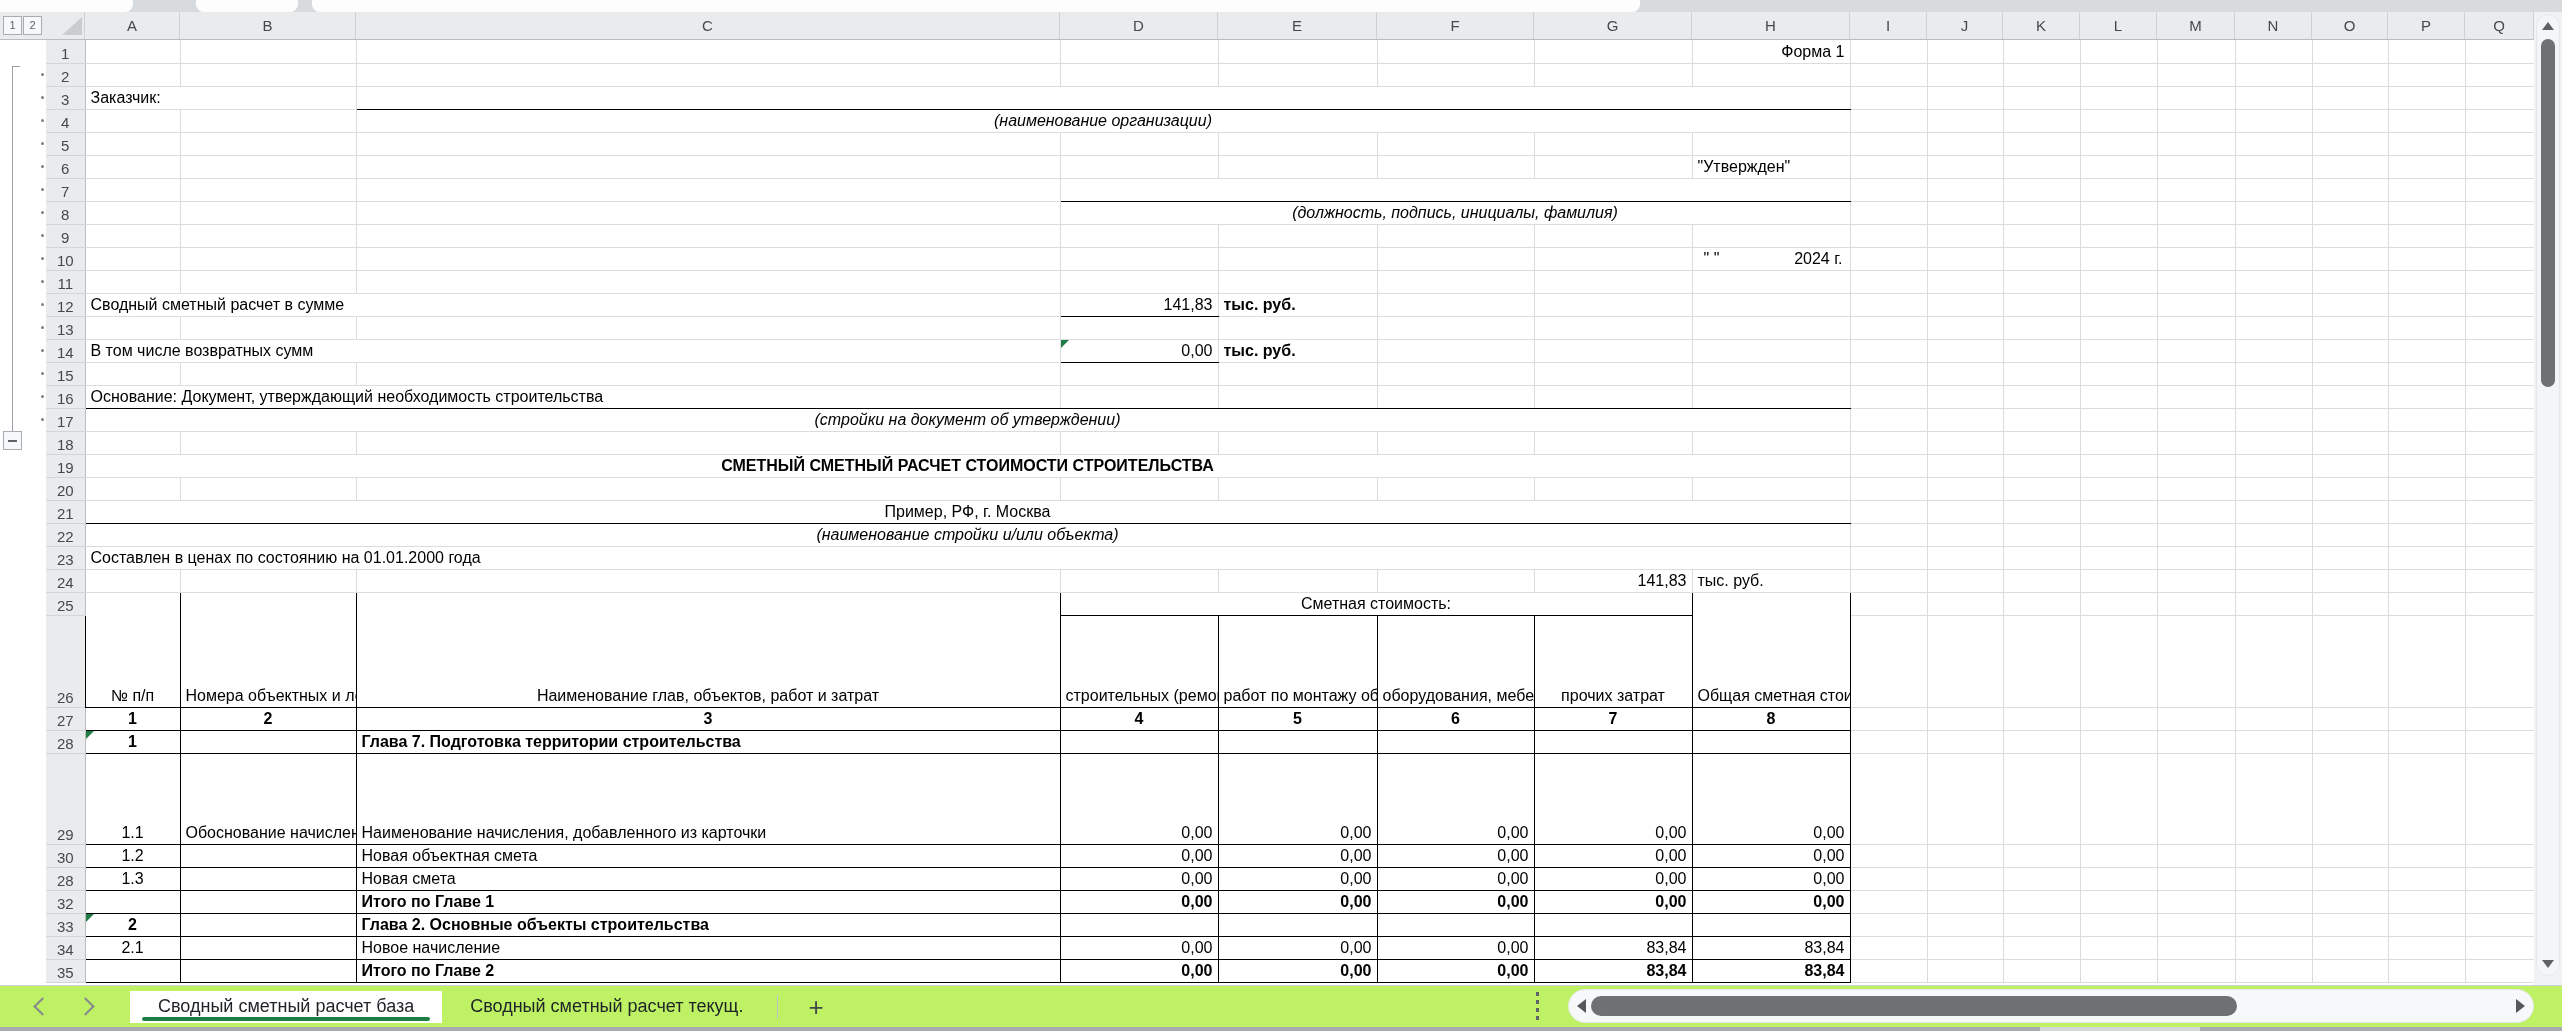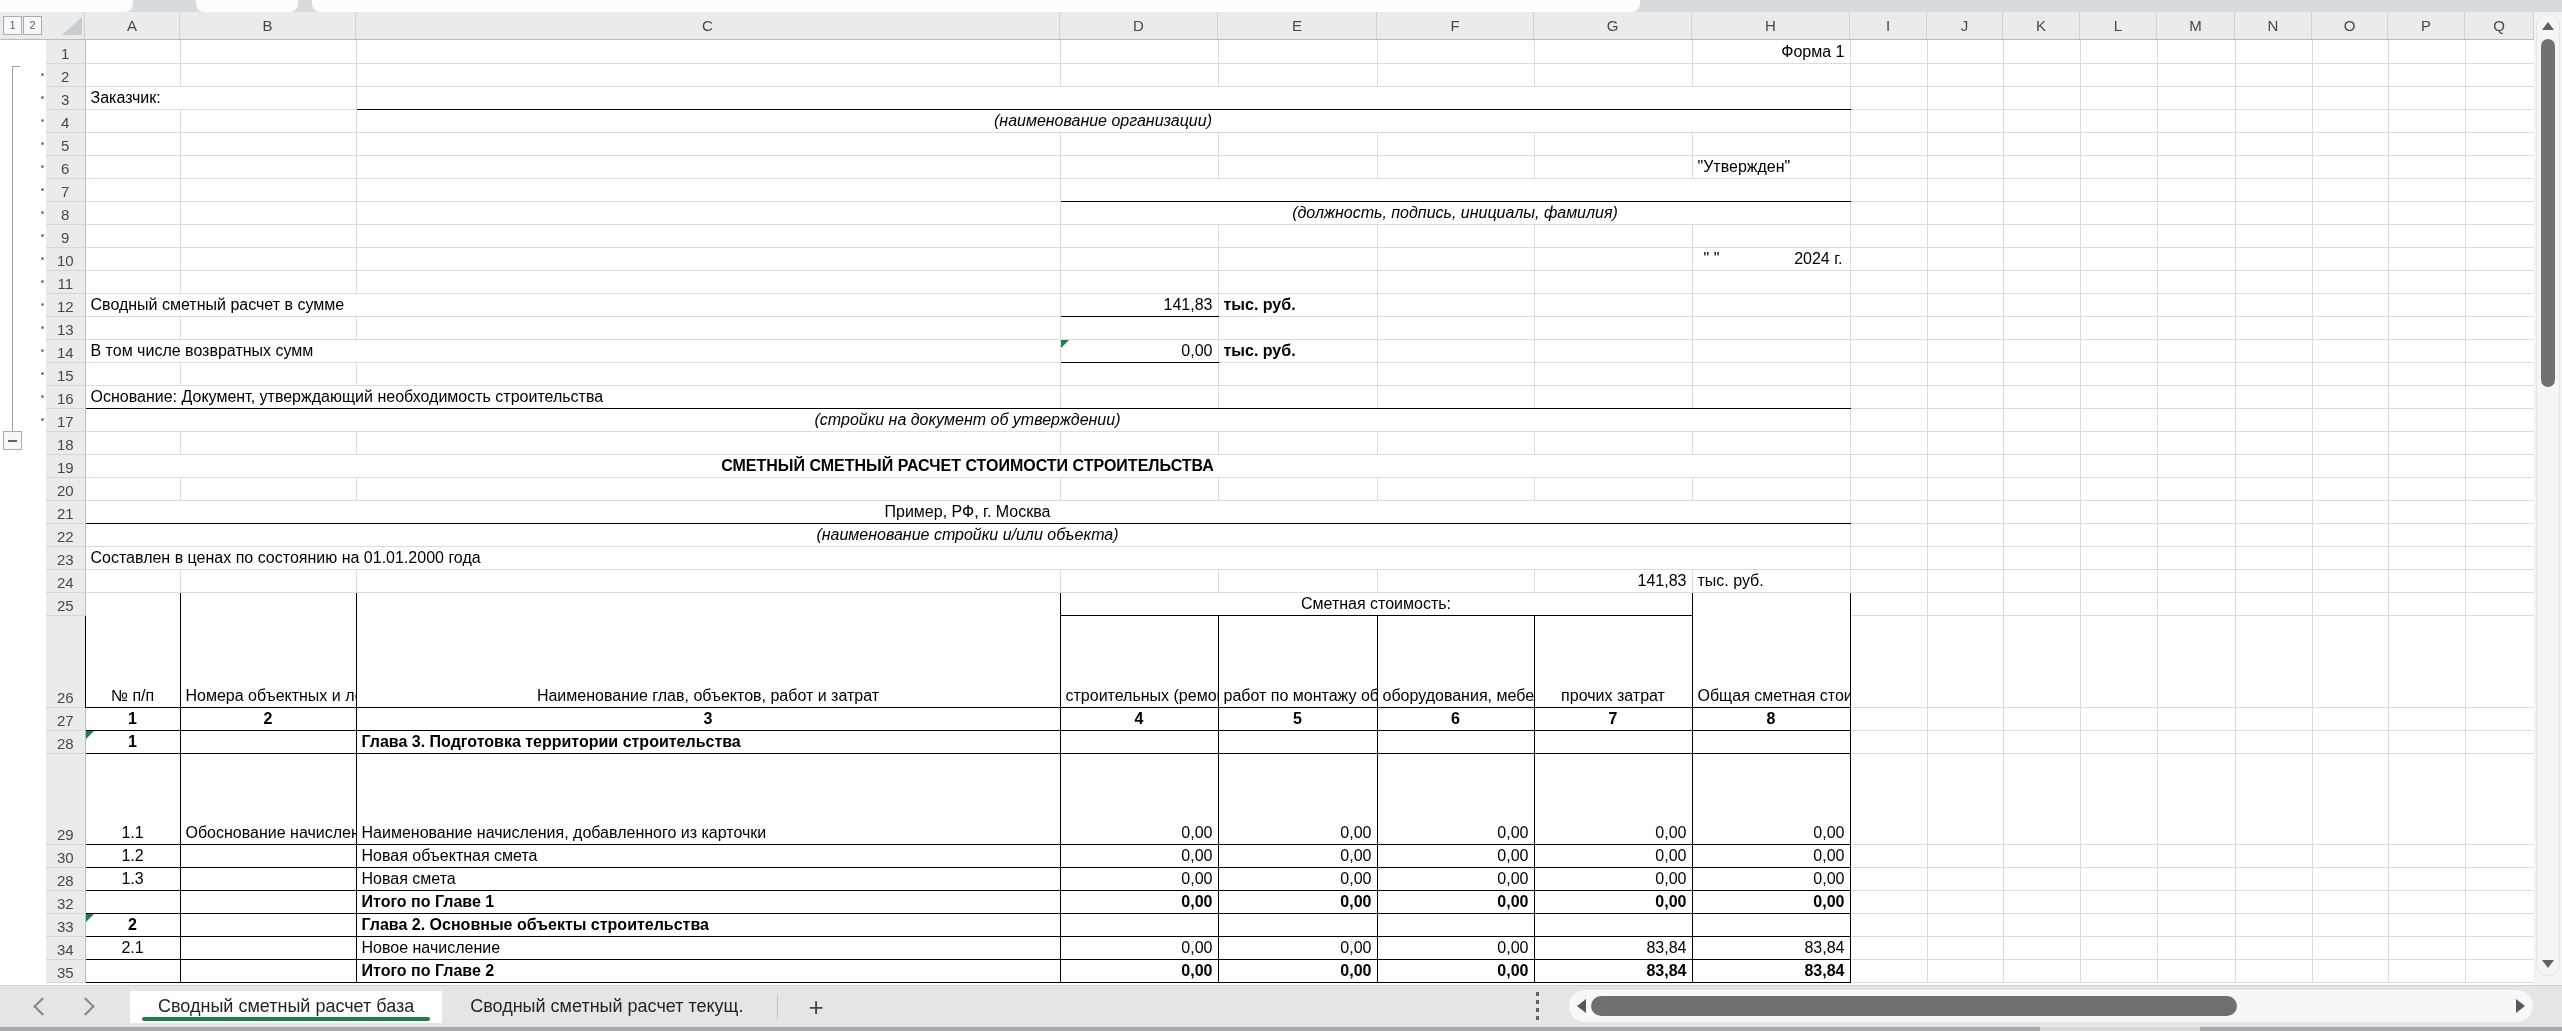--- a/index.html
+++ b/index.html
@@ -62,21 +62,21 @@
   
   .vmargin{position:absolute;left:2534px;top:12px;width:28px;height:973px;background:#f1f2f3;}
   .vtrack{position:absolute;left:2536px;top:14px;width:24px;height:962px;background:#f4f5f6;
           border-radius:12px;border:1px solid #e4e7e9;box-sizing:border-box;}
   .vthumb{position:absolute;left:4px;top:24px;width:14px;height:348px;background:#6f7072;border-radius:7px;}
   .arr{position:absolute;width:0;height:0;}
   .vup{left:5px;top:7px;border-left:6px solid transparent;border-right:6px solid transparent;border-bottom:8px solid #5f6265;}
   .vdn{left:5px;bottom:7px;border-left:6px solid transparent;border-right:6px solid transparent;border-top:8px solid #5f6265;}
 
   
-  .tabbar{position:absolute;left:0;top:985px;width:2562px;height:42px;background:#e5e5e5;
+  .tabbar{position:absolute;left:0;top:985px;width:2562px;height:42px;background:#bef264;
           border-top:1px solid #cdd1d4;box-sizing:border-box;display:flex;align-items:center;}
   .tabnav{display:flex;align-items:center;gap:30px;padding-left:36px;width:130px;box-sizing:border-box;}
   .chev{width:11px;height:11px;border-left:2px solid #85898e;border-bottom:2px solid #85898e;display:inline-block;}
   .chevl{transform:rotate(45deg);}
   .chevr{transform:rotate(225deg);}
   .tab{height:32px;display:flex;align-items:center;padding:0 28px;font-size:18px;color:#1f2328;position:relative;}
   .tab.active{background:#ffffff;font-weight:500;}
   .tab.active::after{content:'';position:absolute;left:12px;right:12px;bottom:2px;height:4px;background:#1e7e45;border-radius:2px;}
   .tabsep{width:1px;height:24px;background:#c0c4c8;margin:0 6px;}
   .addbtn{font-size:26px;font-weight:300;color:#44474a;padding:0 24px;line-height:32px;}
@@ -649,21 +649,21 @@
           <td class="cell"></td>
           <td class="cell"></td>
           <td class="cell"></td>
           <td class="cell"></td>
           <td class="cell"></td>
         </tr>
         <tr style="height: 23px;">
           <th class="rn">28</th>
           <td class="cell tc blk bold gm">1</td>
           <td class="cell tl blk"></td>
-          <td class="cell tl blk bold">Глава 3. Подготовка территории строительства</td>
+          <td class="cell tl blk bold">Глава 7. Подготовка территории строительства</td>
           <td class="cell trr blk"></td>
           <td class="cell trr blk"></td>
           <td class="cell trr blk"></td>
           <td class="cell trr blk"></td>
           <td class="cell trr blk"></td>
           <td class="cell"></td>
           <td class="cell"></td>
           <td class="cell"></td>
           <td class="cell"></td>
           <td class="cell"></td>

